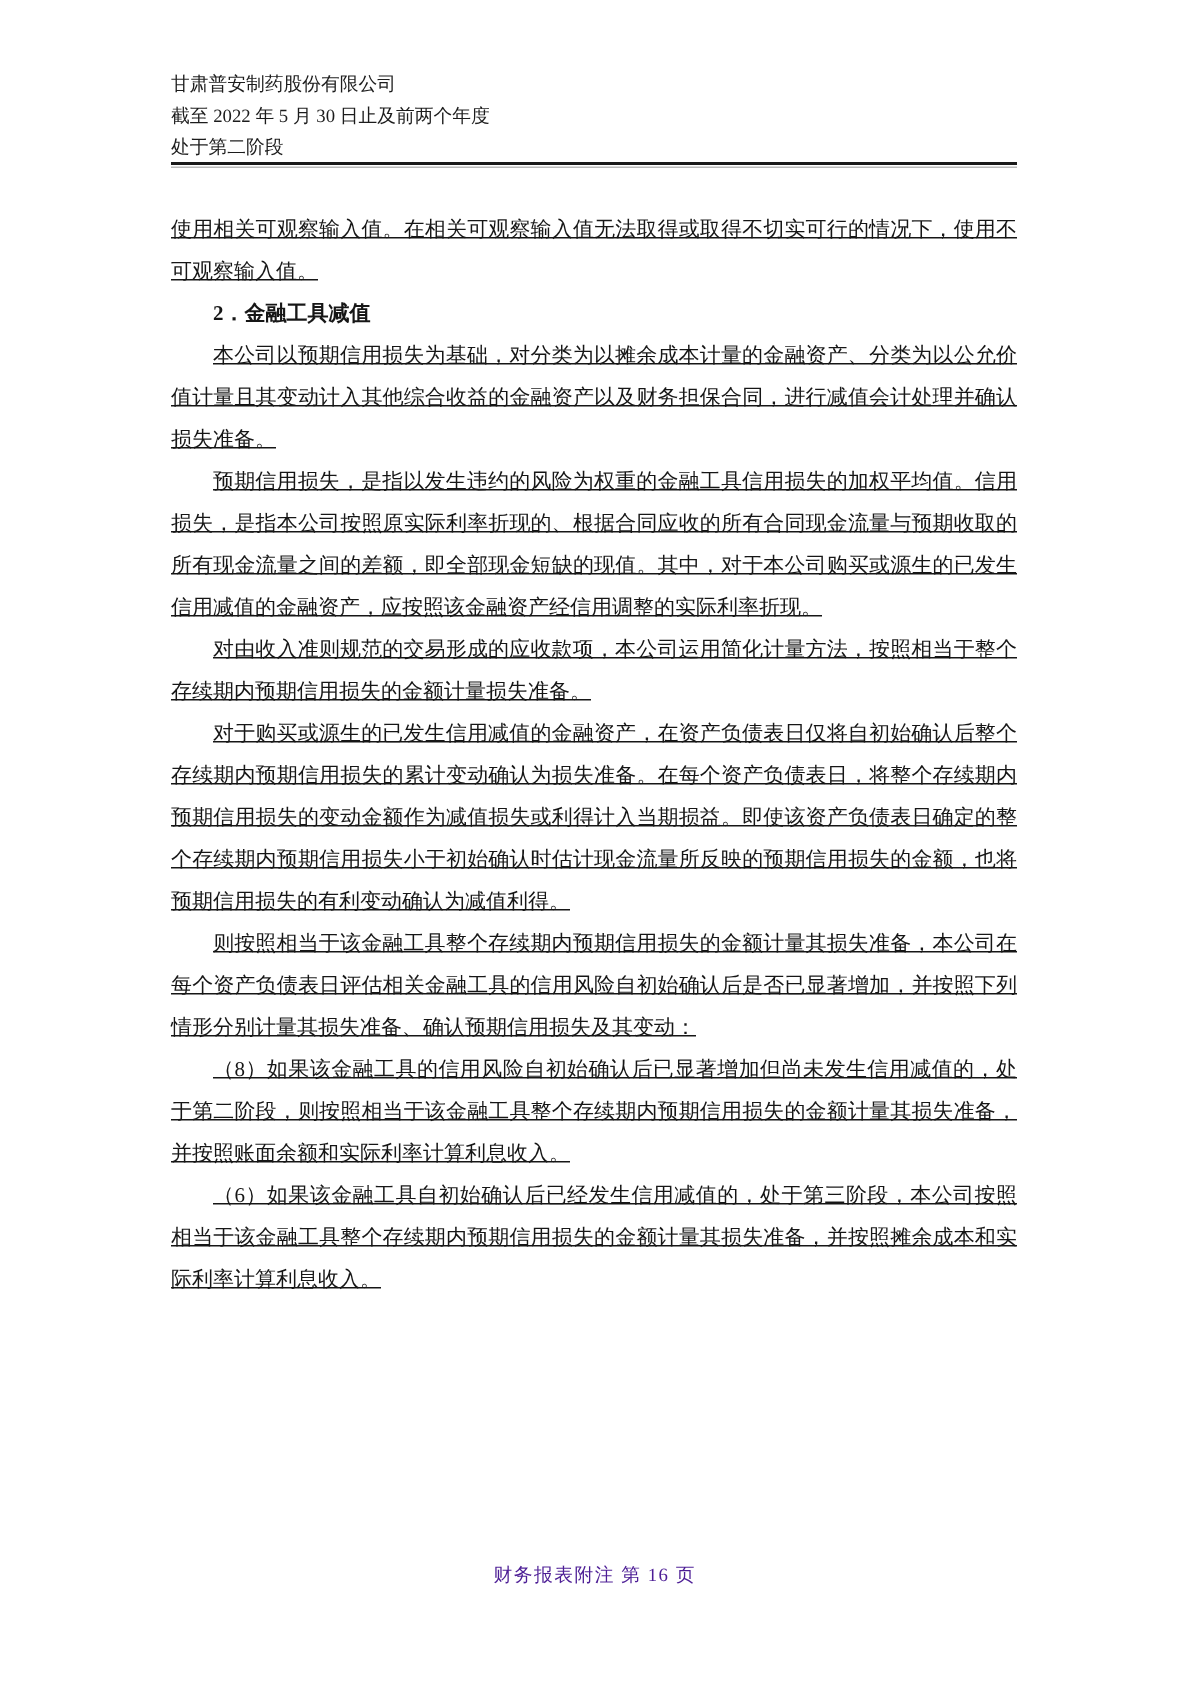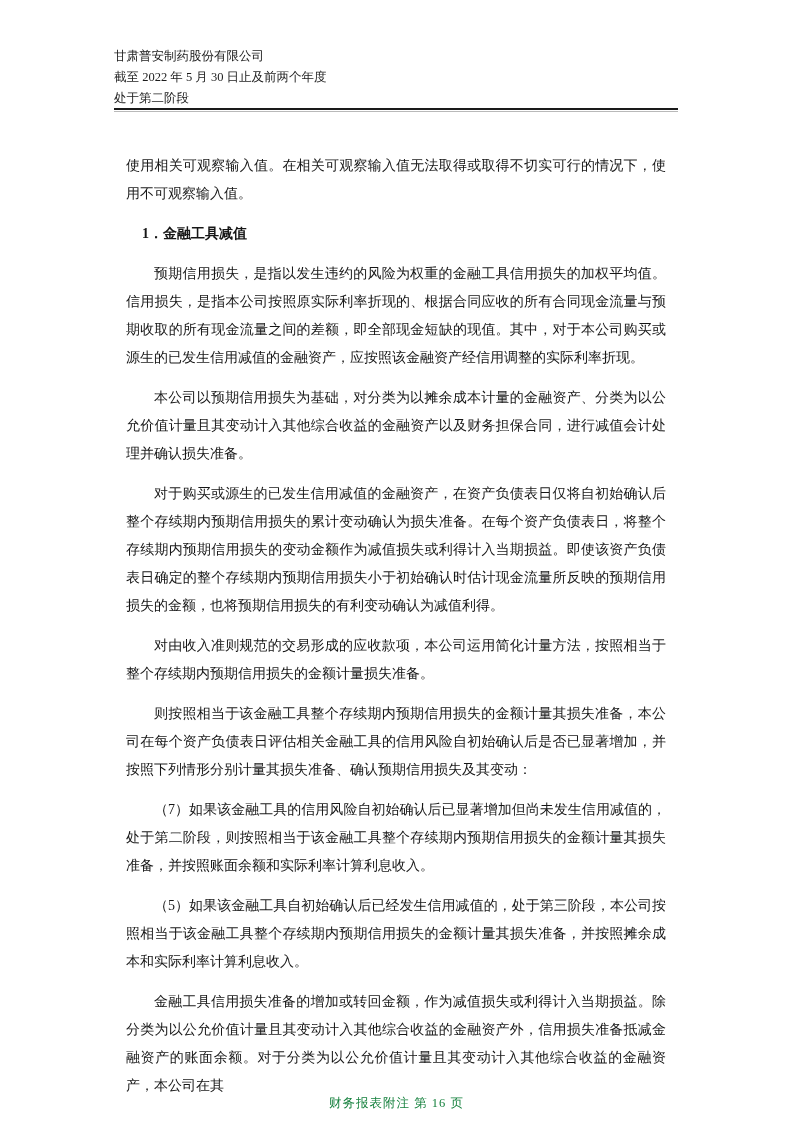--- a/index.html
+++ b/index.html
@@ -38,70 +38,70 @@
     position: absolute;
     left: 114px;
     top: 140px;
     width: 564px;
     font-size: 14px;
     line-height: 28px;
     text-align: justify;
     color: #161616;
   }
   .body-text p {
-    margin: 12px;
+    margin: 0;
     padding: 0;
     text-indent: 2em;
+    text-decoration: underline;
   }
   .body-text p.no-indent {
     text-indent: 0;
   }
   .section-heading {
     margin: 0;
     padding: 0;
     font-size: 14px;
     line-height: 28px;
     font-weight: bold;
     text-indent: 2em;
   }
   .footer {
     position: absolute;
     left: 0;
-    top: 1094px;
+    top: 1041px;
     width: 100%;
     text-align: center;
     font-size: 12.5px;
     line-height: 18px;
-    color: #15803d;
+    color: #4c1d95;
     letter-spacing: 1px;
   }
 </style>
 </head>
 <body>
 
 <div class="page">
 
   <div class="header">
     <div>甘肃普安制药股份有限公司</div>
     <div>截至 2022 年 5 月 30 日止及前两个年度</div>
     <div>处于第二阶段</div>
   </div>
 
   <div class="header-rule"></div>
 
   <div class="body-text">
     <p class="no-indent">使用相关可观察输入值。在相关可观察输入值无法取得或取得不切实可行的情况下，使用不可观察输入值。</p>
-    <h3 class="section-heading">1．金融工具减值</h3>
+    <h3 class="section-heading">2．金融工具减值</h3>
+    <p>本公司以预期信用损失为基础，对分类为以摊余成本计量的金融资产、分类为以公允价值计量且其变动计入其他综合收益的金融资产以及财务担保合同，进行减值会计处理并确认损失准备。</p>
     <p>预期信用损失，是指以发生违约的风险为权重的金融工具信用损失的加权平均值。信用损失，是指本公司按照原实际利率折现的、根据合同应收的所有合同现金流量与预期收取的所有现金流量之间的差额，即全部现金短缺的现值。其中，对于本公司购买或源生的已发生信用减值的金融资产，应按照该金融资产经信用调整的实际利率折现。</p>
-    <p>本公司以预期信用损失为基础，对分类为以摊余成本计量的金融资产、分类为以公允价值计量且其变动计入其他综合收益的金融资产以及财务担保合同，进行减值会计处理并确认损失准备。</p>
+    <p>对由收入准则规范的交易形成的应收款项，本公司运用简化计量方法，按照相当于整个存续期内预期信用损失的金额计量损失准备。</p>
     <p>对于购买或源生的已发生信用减值的金融资产，在资产负债表日仅将自初始确认后整个存续期内预期信用损失的累计变动确认为损失准备。在每个资产负债表日，将整个存续期内预期信用损失的变动金额作为减值损失或利得计入当期损益。即使该资产负债表日确定的整个存续期内预期信用损失小于初始确认时估计现金流量所反映的预期信用损失的金额，也将预期信用损失的有利变动确认为减值利得。</p>
-    <p>对由收入准则规范的交易形成的应收款项，本公司运用简化计量方法，按照相当于整个存续期内预期信用损失的金额计量损失准备。</p>
     <p>则按照相当于该金融工具整个存续期内预期信用损失的金额计量其损失准备，本公司在每个资产负债表日评估相关金融工具的信用风险自初始确认后是否已显著增加，并按照下列情形分别计量其损失准备、确认预期信用损失及其变动：</p>
-    <p>（7）如果该金融工具的信用风险自初始确认后已显著增加但尚未发生信用减值的，处于第二阶段，则按照相当于该金融工具整个存续期内预期信用损失的金额计量其损失准备，并按照账面余额和实际利率计算利息收入。</p>
-    <p>（5）如果该金融工具自初始确认后已经发生信用减值的，处于第三阶段，本公司按照相当于该金融工具整个存续期内预期信用损失的金额计量其损失准备，并按照摊余成本和实际利率计算利息收入。</p>
-    <p>金融工具信用损失准备的增加或转回金额，作为减值损失或利得计入当期损益。除分类为以公允价值计量且其变动计入其他综合收益的金融资产外，信用损失准备抵减金融资产的账面余额。对于分类为以公允价值计量且其变动计入其他综合收益的金融资产，本公司在其</p>
+    <p>（8）如果该金融工具的信用风险自初始确认后已显著增加但尚未发生信用减值的，处于第二阶段，则按照相当于该金融工具整个存续期内预期信用损失的金额计量其损失准备，并按照账面余额和实际利率计算利息收入。</p>
+    <p>（6）如果该金融工具自初始确认后已经发生信用减值的，处于第三阶段，本公司按照相当于该金融工具整个存续期内预期信用损失的金额计量其损失准备，并按照摊余成本和实际利率计算利息收入。</p>
   </div>
 
   <div class="footer">
     <span>财务报表附注 第 16 页</span>
   </div>
 
 </div>
 
 </body></html>

